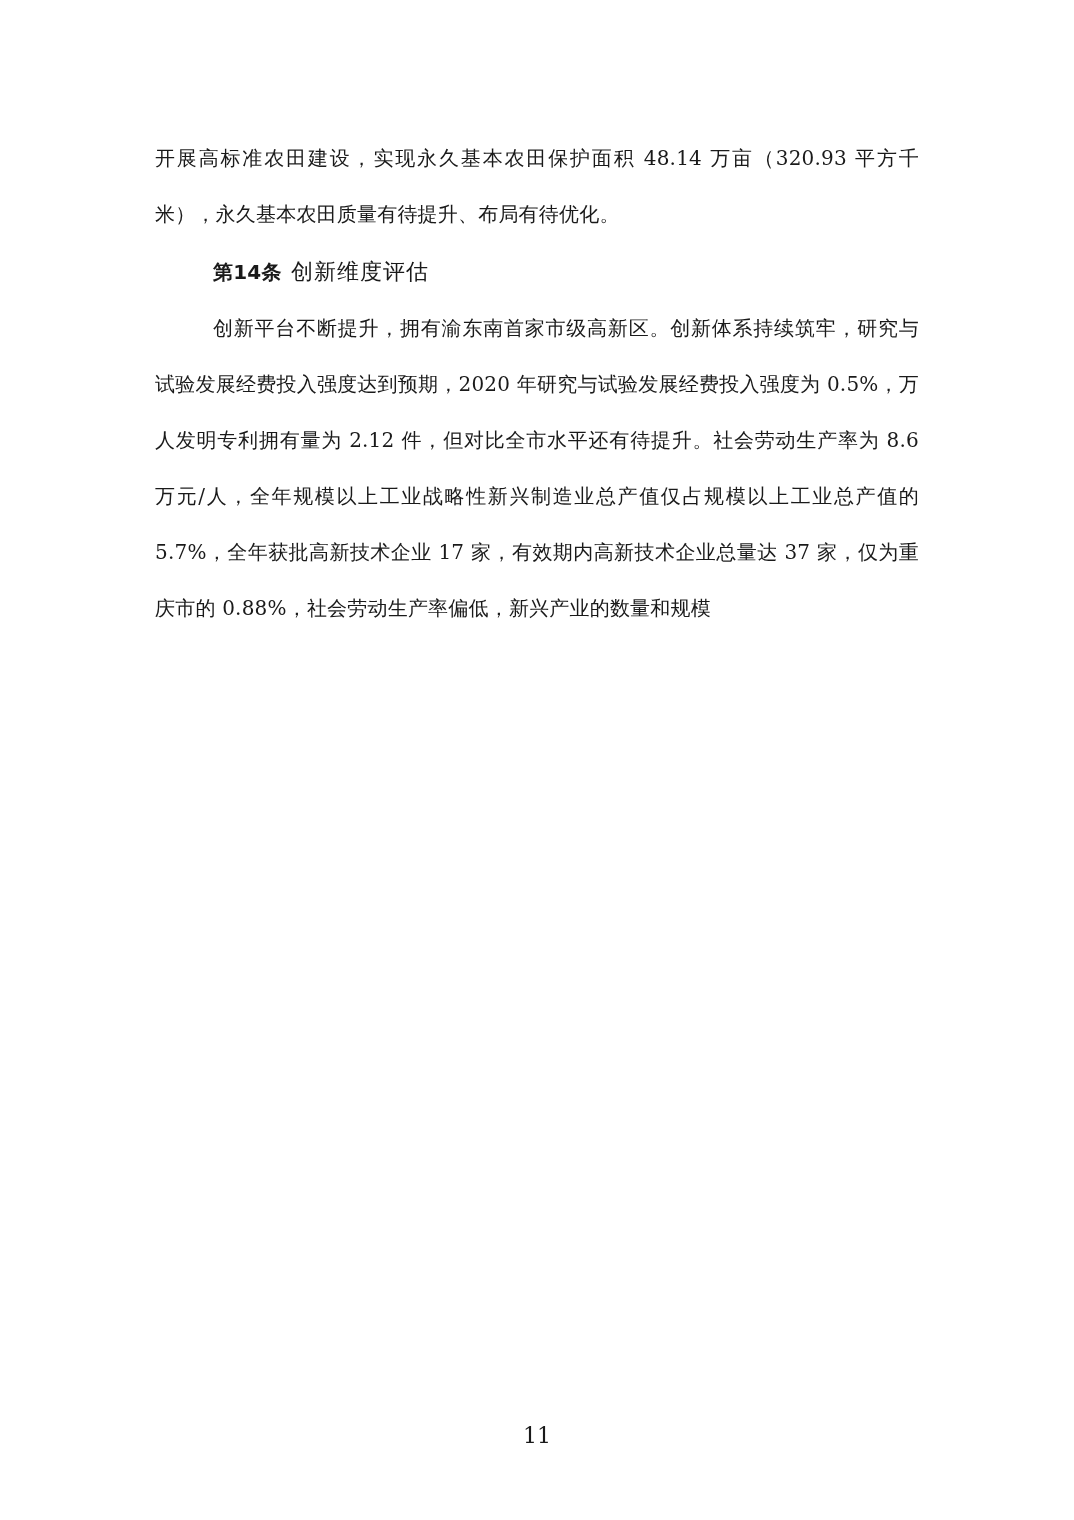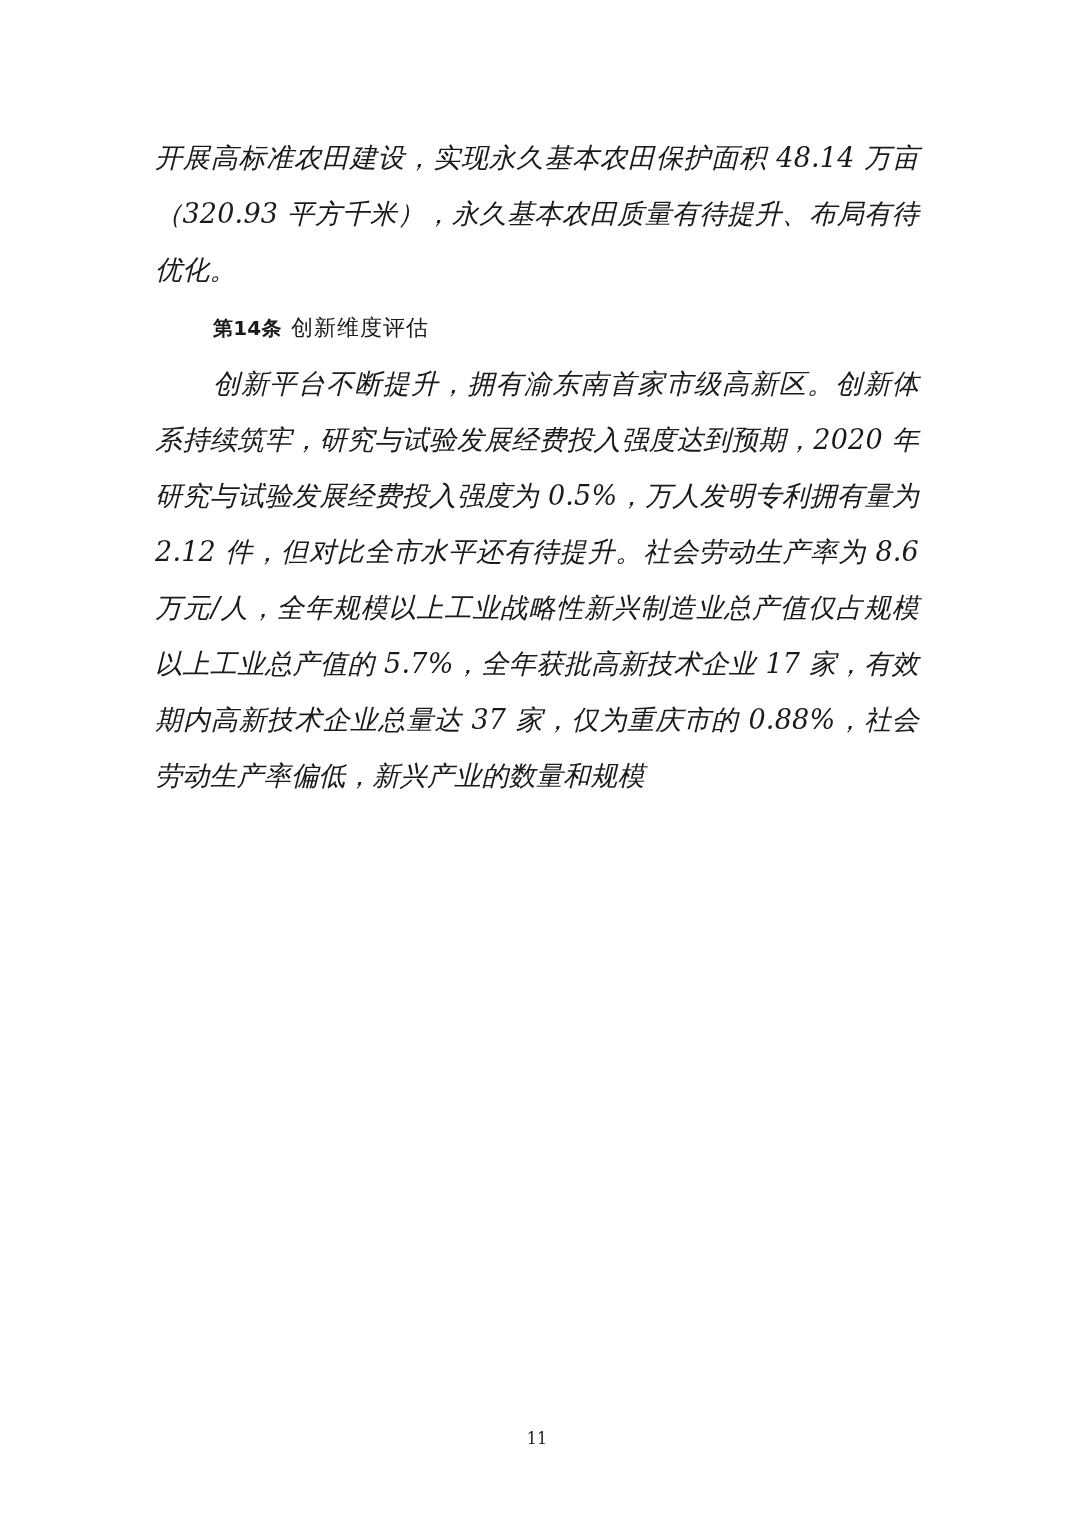--- a/index.html
+++ b/index.html
@@ -18,27 +18,26 @@
   .page {
     position: absolute;
     left: 0;
     top: 0;
     width: 1074px;
     height: 1520px;
     box-sizing: border-box;
     padding: 130px 155px 60px 155px;
   }
   .body-text {
-    font-size: 27px;
+    font-size: 20px;
     line-height: 56px;
     text-align: justify;
     text-justify: inter-ideograph;
     letter-spacing: 0.2px;
     margin: 0 0 0 0;
-    font-style: italic;
   }
   .indent {
     text-indent: 58px;
   }
   .heading {
     font-size: 28.5px;
     line-height: 56px;
     text-indent: 58px;
     margin: 0;
     letter-spacing: 0.2px;
@@ -53,21 +52,21 @@
     font-size: 22px;
     letter-spacing: 1px;
   }
   .page-number {
     position: absolute;
     left: 0;
     right: 0;
     bottom: 72px;
     text-align: center;
     font-family: "DejaVu Serif", "Liberation Serif", serif;
-    font-size: 16px;
+    font-size: 22px;
     color: #1a1a1a;
   }
 </style>
 </head>
 <body>
 
 <div class="page">
 
   <p class="body-text">开展高标准农田建设，实现永久基本农田保护面积 48.14 万亩（320.93 平方千米），永久基本农田质量有待提升、布局有待优化。</p>
 

